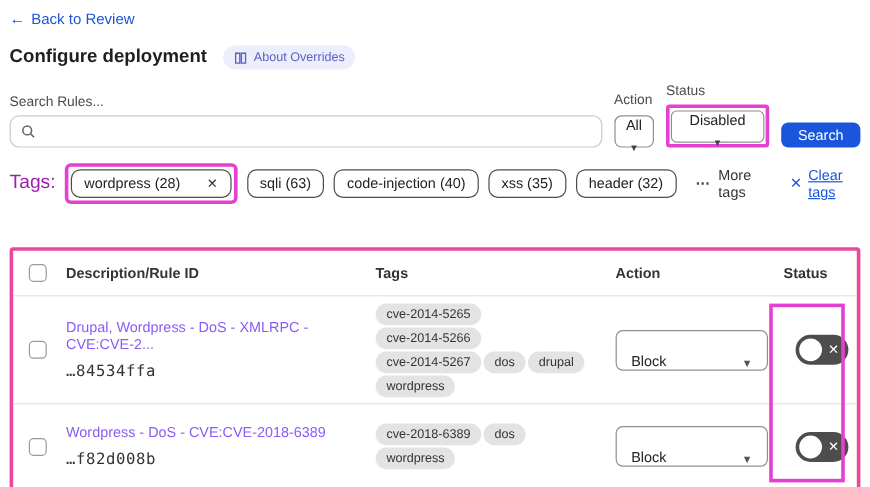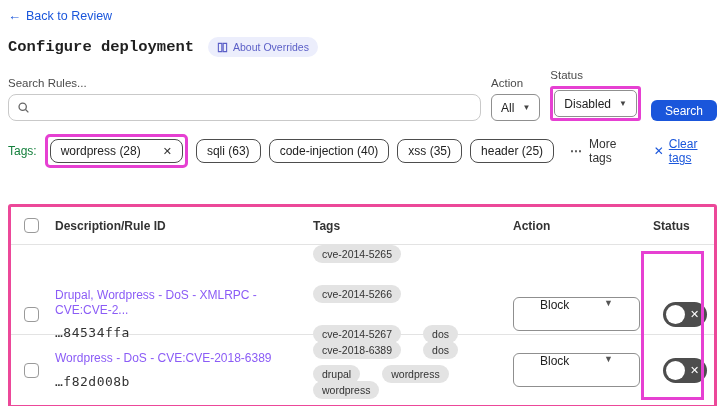--- a/index.html
+++ b/index.html
@@ -7,51 +7,51 @@
     font-family:"Liberation Sans", sans-serif; color:#222; }
   .page { padding:6px 8px; position:relative; }
 
   
   .back-link { display:inline-flex; align-items:center; gap:5px; color:#1a56db;
     font-size:12.5px; cursor:pointer; margin-top:2px; }
   .back-link .arrow { font-size:13px; }
 
   
   .title-row { display:flex; align-items:center; gap:14px; margin-top:13px; }
-  .page-title { font-size:15.5px; font-weight:bold; color:#1f1f1f;font-family:Liberation Mono, monospace; }
+  .page-title { font-size:15.5px; font-weight:bold; color:#1f1f1f; }
   .about-badge { display:inline-flex; align-items:center; gap:5px;
     background:#eceefc; color:#5b5fc7; font-size:10.5px; padding:4px 9px;
     border-radius:10px; cursor:pointer; }
   .about-badge svg { display:block; }
 
   
   .filter-row { display:flex; align-items:flex-end; gap:10px; margin-top:12px; }
   .field-label { font-size:11.5px; color:#4b4b4b; margin-bottom:5px; display:block; }
   .search-group { flex:1 1 auto; }
   .search-box { display:flex; align-items:center; height:27px; border:1px solid #c9c9c9;
     border-radius:8px; padding:0 8px; background:#fff; }
   .search-box input { border:none; outline:none; flex:1; font-size:12px;
     font-family:"Liberation Sans", sans-serif; background:transparent; }
   .search-box svg { margin-right:6px; flex:0 0 auto; }
 
   .select-box { display:inline-flex; align-items:center; justify-content:space-between;
     gap:8px; height:27px; border:1px solid #8f8f8f; border-radius:6px;
     padding:0 9px; font-size:12px; color:#222; background:#fff; cursor:pointer;
-    white-space:nowrap; }
+    white-space:nowrap;flex-direction:column; }
   .select-box .caret { font-size:8px; color:#444; }
 
   .hl-box { border:3px solid #e640d2; border-radius:3px; padding:1px; background:#fff; }
 
   .search-btn { height:21px; padding:0 14px; background:#1a56db; color:#fff;
     border:none; border-radius:6px; font-size:12px; cursor:pointer;
     font-family:"Liberation Sans", sans-serif; }
 
   
   .tags-row { display:flex; align-items:center; gap:8px; margin-top:13px; }
-  .tags-label { font-size:12px; color:#15803d; }
+  .tags-label { font-size:16px; color:#a21caf; }
   .tag-pill { display:inline-flex; align-items:center; gap:22px; border:1.4px solid #4d4d4d;
     border-radius:8px; background:#fff; padding:4px 10px; font-size:12px; color:#222;
     cursor:pointer; white-space:nowrap; }
   .tag-pill .x { font-size:11px; color:#333; }
   .hl-tag { border:3px solid #e640d2; border-radius:5px; padding:2px; }
   .more-tags { display:inline-flex; align-items:center; gap:6px; font-size:12px;
     color:#333; cursor:pointer; margin-left:8px; }
   .more-tags .dots { letter-spacing:1px; font-weight:bold; color:#444; }
   .clear-tags { display:inline-flex; align-items:center; gap:5px; color:#1a56db;
     font-size:12px; cursor:pointer; margin-left:10px; }
@@ -68,26 +68,26 @@
   .t-body-row2 { height:70px; }
   .cell { padding:0 4px; }
   .cell-check { display:flex; justify-content:center; }
   .checkbox { width:15px; height:15px; border:1.5px solid #9a9a9a; border-radius:4px;
     background:#fff; cursor:pointer; }
 
   .desc-line { font-size:12px; color:#8b5cf6; line-height:1.2; }
   .rule-id { font-family:"DejaVu Sans Mono", monospace; font-size:13px; color:#333;
     margin-top:8px; letter-spacing:0.5px; }
 
-  .pill-wrap { display:flex; flex-wrap:wrap; gap:22px; padding-right:14px; }
+  .pill-wrap { display:flex; flex-wrap:wrap; gap:2px; padding-right:14px; }
   .gray-pill { background:#e3e3e3; color:#333; font-size:10.5px; border-radius:9px;
     padding:3px 9px; white-space:nowrap; }
 
   .action-select { width:127px; height:34px; border:1px solid #8f8f8f; border-radius:6px;
-    display:flex; align-items:flex-start; justify-content:space-between; padding:0 26px;
+    display:flex; align-items:flex-end; justify-content:space-between; padding:0 12px;
     font-size:12px; cursor:pointer; background:#fff; }
   .action-select .caret { font-size:9px; color:#555; }
 
   .toggle { width:44px; height:25px; background:#4d4d4d; border-radius:13px;
     display:flex; align-items:center; padding:0 3px; cursor:pointer; margin-left:10px; }
   .toggle .knob { width:19px; height:19px; background:#fff; border-radius:50%; }
   .toggle .x-glyph { color:#fff; font-size:11px; margin-left:5px; }
 
   .status-hl { position:absolute; left:630px; top:44px; width:63px; height:149px;
     border:3.5px solid #e640d2; pointer-events:none; }
@@ -162,21 +162,21 @@
     <span class="tag-pill">
       <span>sqli (63)</span>
     </span>
     <span class="tag-pill">
       <span>code-injection (40)</span>
     </span>
     <span class="tag-pill">
       <span>xss (35)</span>
     </span>
     <span class="tag-pill">
-      <span>header (25)</span>
+      <span>header (32)</span>
     </span>
 
     <span class="more-tags">
       <span class="dots">⋯</span>
       <span>More tags</span>
     </span>
 
     <span class="clear-tags">
       <span>✕</span>
       <span class="label">Clear tags</span>

